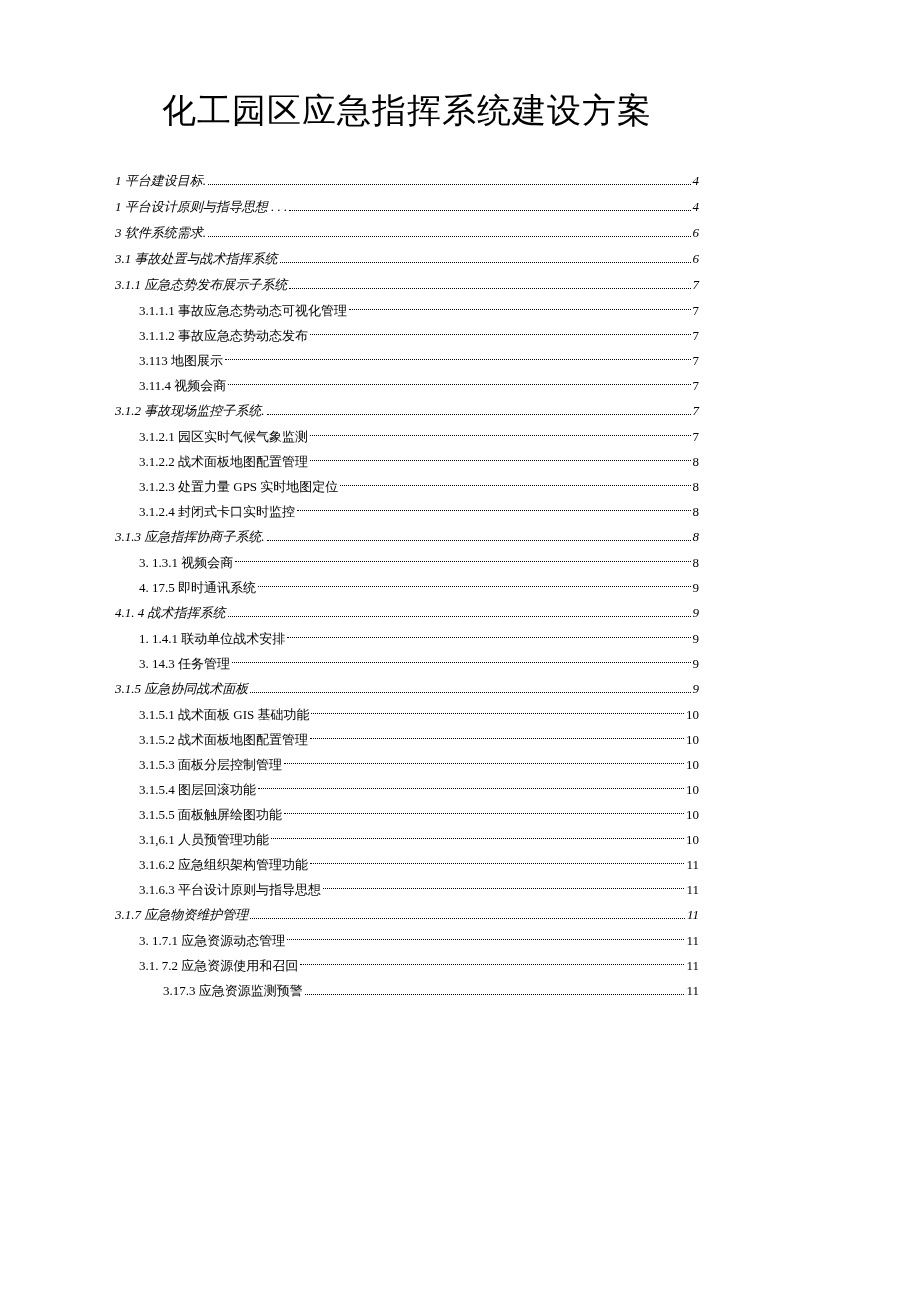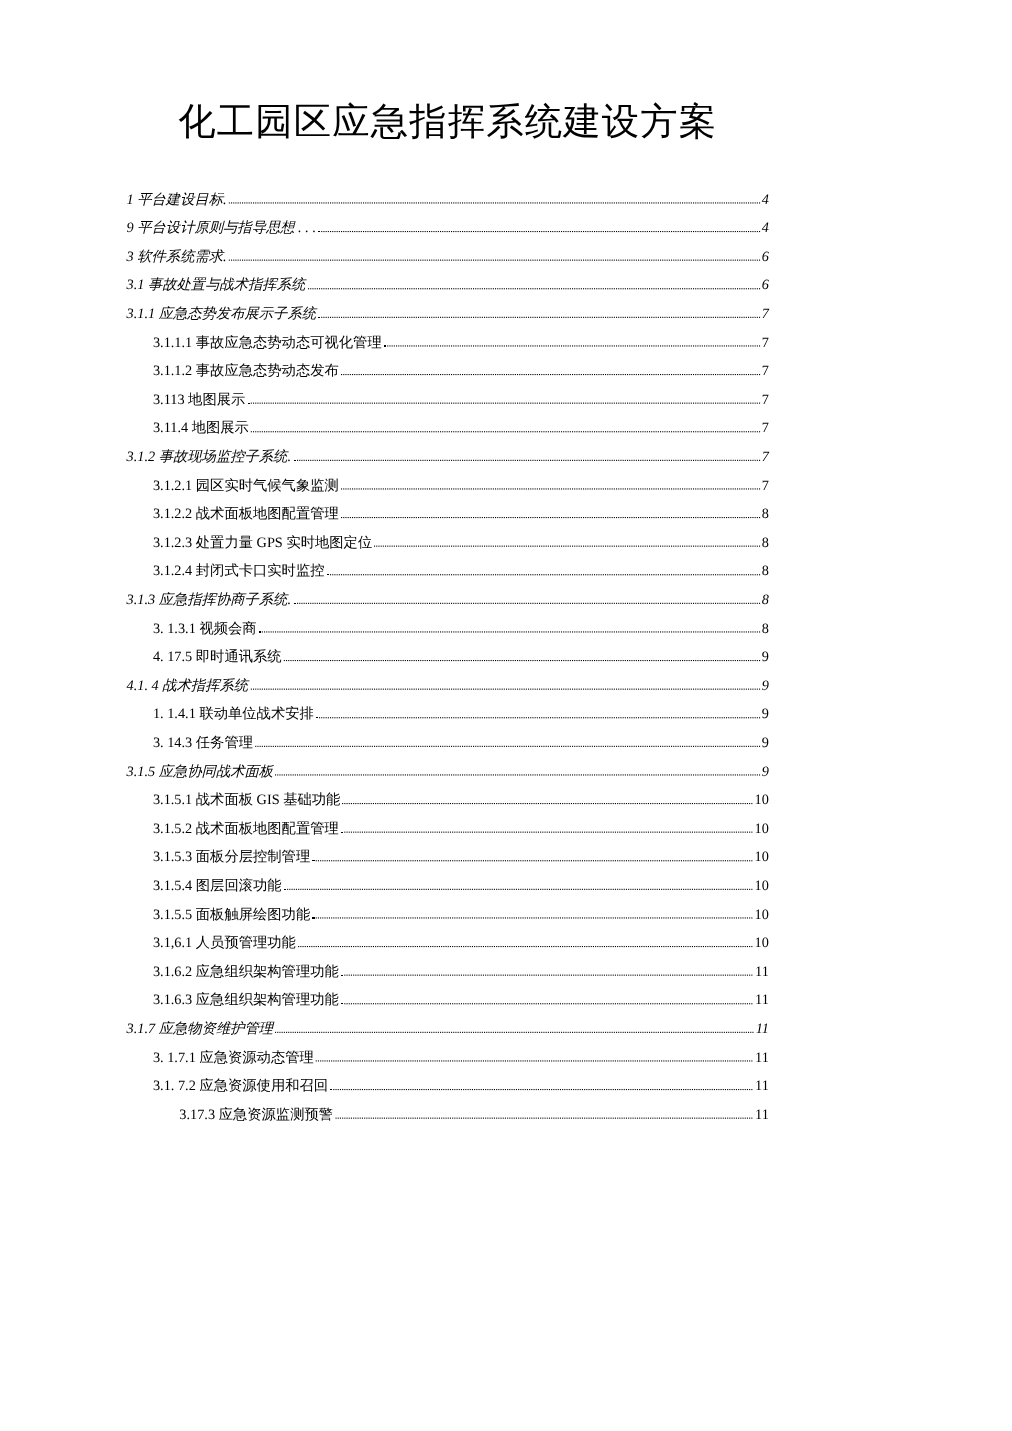--- a/index.html
+++ b/index.html
@@ -37,37 +37,37 @@
   }
   .toc-line .leader {
     flex: 1 1 auto;
     overflow: hidden;
     border-bottom: 1px dotted #000;
     margin: 0 2px 3px 2px;
     height: 0;
   }
   .italic { font-style: italic; }
   .lv0 { padding-left: 0; }
-  .lv2 { padding-left: 24px; }
+  .lv2 { padding-left: 24px; align-items: center; }
   .lv3 { padding-left: 48px; justify-content: space-between; }
   .pgno { flex: 0 0 auto; }
 </style>
 </head>
 <body>
 
 <div class="page">
   <div class="title">化工园区应急指挥系统建设方案</div>
   <div id="toc-container">
       <div class="toc-line lv0">
         <span class="label italic">1 平台建设目标.</span>
         <span class="leader"></span>
         <span class="pgno italic">4</span>
       </div>
       <div class="toc-line lv0">
-        <span class="label italic">9 平台设计原则与指导思想 . . .</span>
+        <span class="label italic">1 平台设计原则与指导思想 . . .</span>
         <span class="leader"></span>
         <span class="pgno italic">4</span>
       </div>
       <div class="toc-line lv0">
         <span class="label italic">3 软件系统需求.</span>
         <span class="leader"></span>
         <span class="pgno italic">6</span>
       </div>
       <div class="toc-line lv0">
         <span class="label italic">3.1 事故处置与战术指挥系统</span>
@@ -88,21 +88,21 @@
         <span class="label">3.1.1.2 事故应急态势动态发布</span>
         <span class="leader"></span>
         <span class="pgno">7</span>
       </div>
       <div class="toc-line lv2">
         <span class="label">3.113 地图展示</span>
         <span class="leader"></span>
         <span class="pgno">7</span>
       </div>
       <div class="toc-line lv2">
-        <span class="label">3.11.4 地图展示</span>
+        <span class="label">3.11.4 视频会商</span>
         <span class="leader"></span>
         <span class="pgno">7</span>
       </div>
       <div class="toc-line lv0">
         <span class="label italic">3.1.2 事故现场监控子系统.</span>
         <span class="leader"></span>
         <span class="pgno italic">7</span>
       </div>
       <div class="toc-line lv2">
         <span class="label">3.1.2.1 园区实时气候气象监测</span>
@@ -188,21 +188,21 @@
         <span class="label">3.1,6.1 人员预管理功能</span>
         <span class="leader"></span>
         <span class="pgno">10</span>
       </div>
       <div class="toc-line lv2">
         <span class="label">3.1.6.2 应急组织架构管理功能</span>
         <span class="leader"></span>
         <span class="pgno">11</span>
       </div>
       <div class="toc-line lv2">
-        <span class="label">3.1.6.3 应急组织架构管理功能</span>
+        <span class="label">3.1.6.3 平台设计原则与指导思想</span>
         <span class="leader"></span>
         <span class="pgno">11</span>
       </div>
       <div class="toc-line lv0">
         <span class="label italic">3.1.7 应急物资维护管理</span>
         <span class="leader"></span>
         <span class="pgno italic"> 11</span>
       </div>
       <div class="toc-line lv2">
         <span class="label">3.   1.7.1 应急资源动态管理</span>

